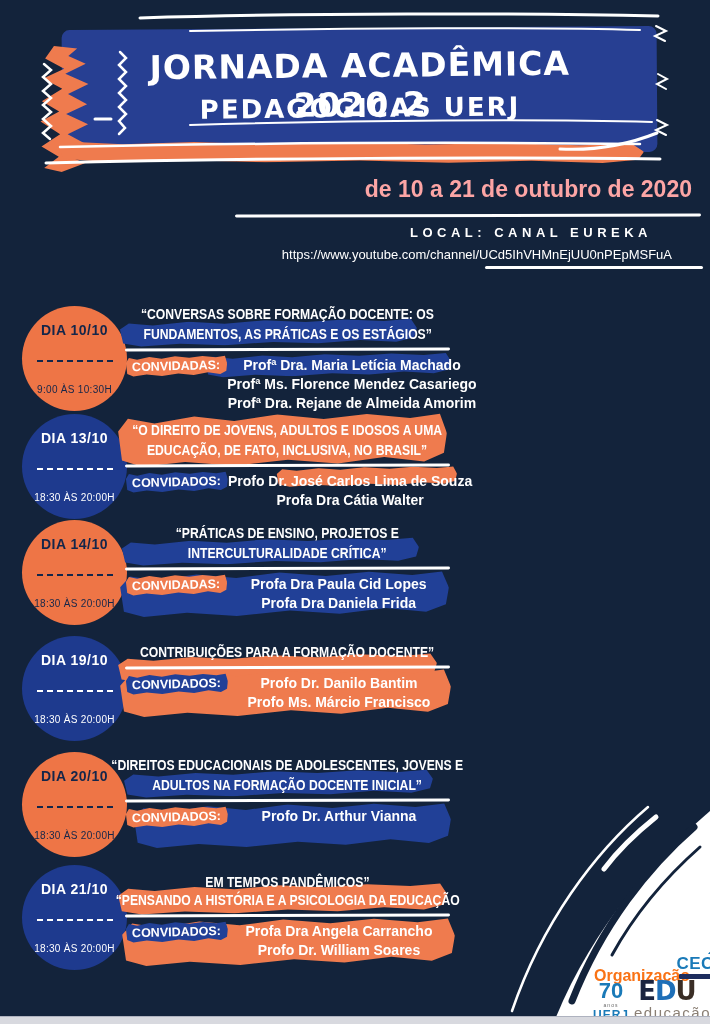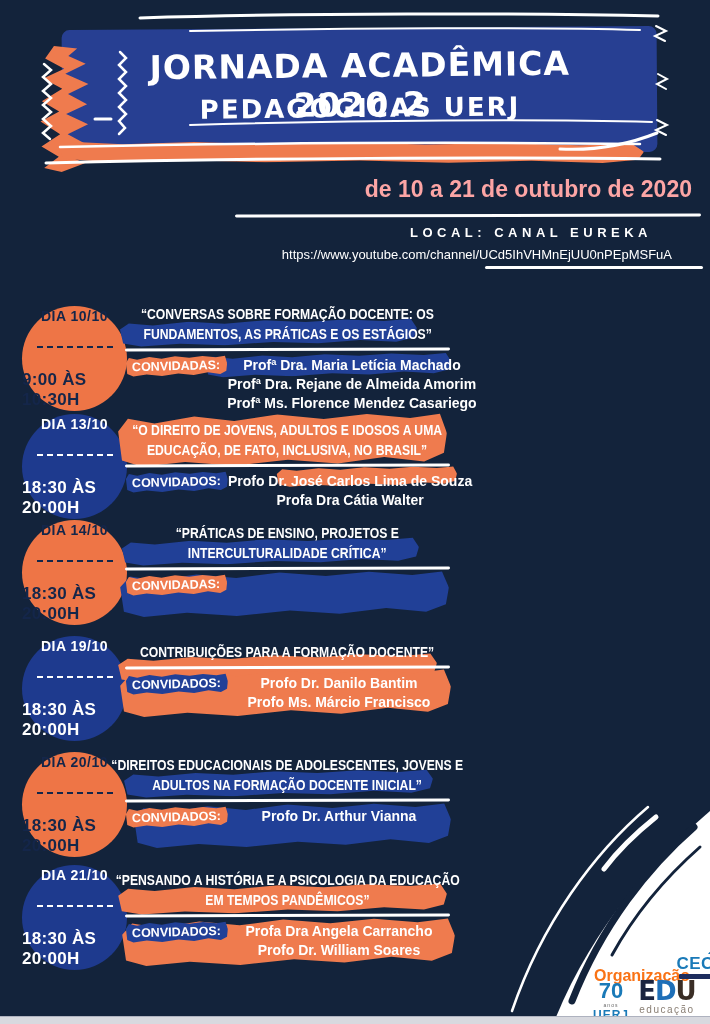--- a/index.html
+++ b/index.html
@@ -24,21 +24,21 @@
   .sep1{left:235px;top:214px;width:466px;height:3px;background:#fff;border-radius:3px;transform:rotate(-0.15deg);}
   .location{top:225px;right:58px;color:#fff;font-size:13px;font-weight:bold;letter-spacing:4.5px;}
   .url{top:247px;right:38px;color:#fff;font-size:13px;font-weight:500;}
   .sep2{left:485px;top:266px;width:218px;height:2.5px;background:#fff;border-radius:3px;}
   
   .circle{left:22px;width:105px;height:105px;border-radius:50%;display:flex;flex-direction:column;align-items:center;justify-content:center;z-index:2;gap:14px;}
   .circle.orange{background:#EE7546;color:#14264A;}
   .circle.blue{background:#1E3A8E;color:#ffffff;}
   .circle .cdate{font-size:14px;font-weight:bold;letter-spacing:0.5px;}
   .circle .csep{width:76px;border-top:2px dashed currentColor;margin:8px 0;}
-  .circle .ctime{font-size:17px;font-weight:bold;letter-spacing:0.3px;}
+  .circle .ctime{font-size:10px;font-weight:normal;letter-spacing:0.3px;}
   .content{left:125px;width:325px;z-index:2;}
   .t-row{display:flex;justify-content:center;position:relative;z-index:2;}
   .t-line{white-space:nowrap;color:#fff;font-weight:bold;font-size:14px;line-height:18px;transform:scaleX(0.87);letter-spacing:0;}
   .t2row{margin-top:2px;}
   .underline{height:3px;background:#fff;border-radius:3px;margin-top:5px;position:relative;z-index:2;transform:rotate(-0.2deg);}
   .guests{display:flex;margin-top:5px;position:relative;align-items:flex-start;}
   .glabel{position:relative;z-index:3;font-size:12.5px;font-weight:bold;color:#fff;padding:3px 7px;white-space:nowrap;transform:rotate(-1.5deg);}
   .hl-orange{background:#EF7B4E;}
   .hl-blue{background:#214097;}
   .names{flex:1;display:flex;flex-direction:column;align-items:center;position:relative;z-index:2;color:#fff;font-size:14px;font-weight:600;line-height:19px;}
@@ -57,21 +57,21 @@
   .uerj70{left:592px;top:980px;width:38px;text-align:center;z-index:7;line-height:1;}
   .seventy{font-size:22px;font-weight:bold;color:#1A7AB8;}
   .anos{font-size:5px;color:#666;letter-spacing:1px;margin:1px 0;}
   .uerj-text{font-size:12px;font-weight:bold;color:#1A7AB8;letter-spacing:1px;}
   .uerj-dashes{height:2px;margin-top:2px;background:repeating-linear-gradient(90deg,#E8B90F 0 3px,transparent 3px 5px);}
   .edu{left:634px;top:978px;width:66px;z-index:7;line-height:1;text-align:center;}
   .edu-word{font-size:26px;font-weight:bold;letter-spacing:-1px;font-family:"DejaVu Sans",sans-serif;}
   .edu-e{color:#1B2440;}
   .edu-d{color:#1E6FB8;}
   .edu-u{color:#3A2E26;}
-  .edu-sub{font-size:10px;color:#8A7F74;letter-spacing:1.5px;margin-top:1px;}
+  .edu-sub{font-size:15px;color:#8A7F74;letter-spacing:1.5px;margin-top:1px;}
   .bottom-strip{left:0;bottom:0;width:710px;height:7px;background:#D8D9DF;border-top:1px solid #AEB2BF;z-index:8;}
 </style>
 </head>
 <body>
 
 <div>
 
   <div class="abs banner"></div>
   <div class="abs banner-left-brush jagv"></div>
   <div class="abs banner-bottom-brush jag"></div>
@@ -115,22 +115,22 @@
         </div>
       <div class="t-row t2row">
           <div class="t-line">FUNDAMENTOS, AS PRÁTICAS E OS ESTÁGIOS”</div>
         </div>
       <div class="underline"></div>
       <div class="guests">
         <div class="brush blue jag" style="left:78px;top:-2px;width:248px;height:22px"></div>
         <span class="glabel hl-orange jag">CONVIDADAS:</span>
         <div class="names">
           <div>Profª Dra. Maria Letícia Machado</div>
+          <div>Profª Ms. Florence Mendez Casariego</div>
           <div>Profª Dra. Rejane de Almeida Amorim</div>
-          <div>Profª Ms. Florence Mendez Casariego</div>
         </div>
       </div>
     </div>
   </div>
 
   <div>
     <div class="abs circle blue" style="top:414px">
       <div class="cdate">DIA 13/10</div>
       <div class="csep"></div>
       <div class="ctime">18:30 ÀS 20:00H</div>
@@ -166,20 +166,24 @@
       <div class="t-row">
           <div class="t-line">“PRÁTICAS DE ENSINO, PROJETOS E</div>
         </div>
       <div class="t-row t2row">
           <div class="t-line">INTERCULTURALIDADE CRÍTICA”</div>
         </div>
       <div class="underline"></div>
       <div class="guests">
         <div class="brush blue jag" style="left:-8px;top:-3px;width:332px;height:44px"></div>
         <span class="glabel hl-orange jag">CONVIDADAS:</span>
+        <div class="names">
+          <div>Profa Dra Paula Cid Lopes</div>
+          <div>Profa Dra Daniela Frida</div>
+        </div>
       </div>
     </div>
   </div>
 
   <div>
     <div class="abs circle blue" style="top:636px">
       <div class="cdate">DIA 19/10</div>
       <div class="csep"></div>
       <div class="ctime">18:30 ÀS 20:00H</div>
     </div>
@@ -226,25 +230,25 @@
   </div>
 
   <div>
     <div class="abs circle blue" style="top:865px">
       <div class="cdate">DIA 21/10</div>
       <div class="csep"></div>
       <div class="ctime">18:30 ÀS 20:00H</div>
     </div>
     <div class="abs content" style="top:871px">
       <div class="brush orange jag" style="left:-10px;top:14px;width:332px;height:28px"></div>
+      <div class="t-row t2row">
+          <div class="t-line">EM TEMPOS PANDÊMICOS”</div>
+        </div>
       <div class="t-row">
           <div class="t-line">“PENSANDO A HISTÓRIA E A PSICOLOGIA DA EDUCAÇÃO</div>
-        </div>
-      <div class="t-row t2row">
-          <div class="t-line">EM TEMPOS PANDÊMICOS”</div>
         </div>
       <div class="underline"></div>
       <div class="guests">
         <div class="brush orange jag" style="left:-6px;top:-3px;width:336px;height:46px"></div>
         <span class="glabel hl-blue jag">CONVIDADOS:</span>
         <div class="names">
           <div>Profa Dra Angela Carrancho</div>
           <div>Profo Dr. William Soares</div>
         </div>
       </div>

